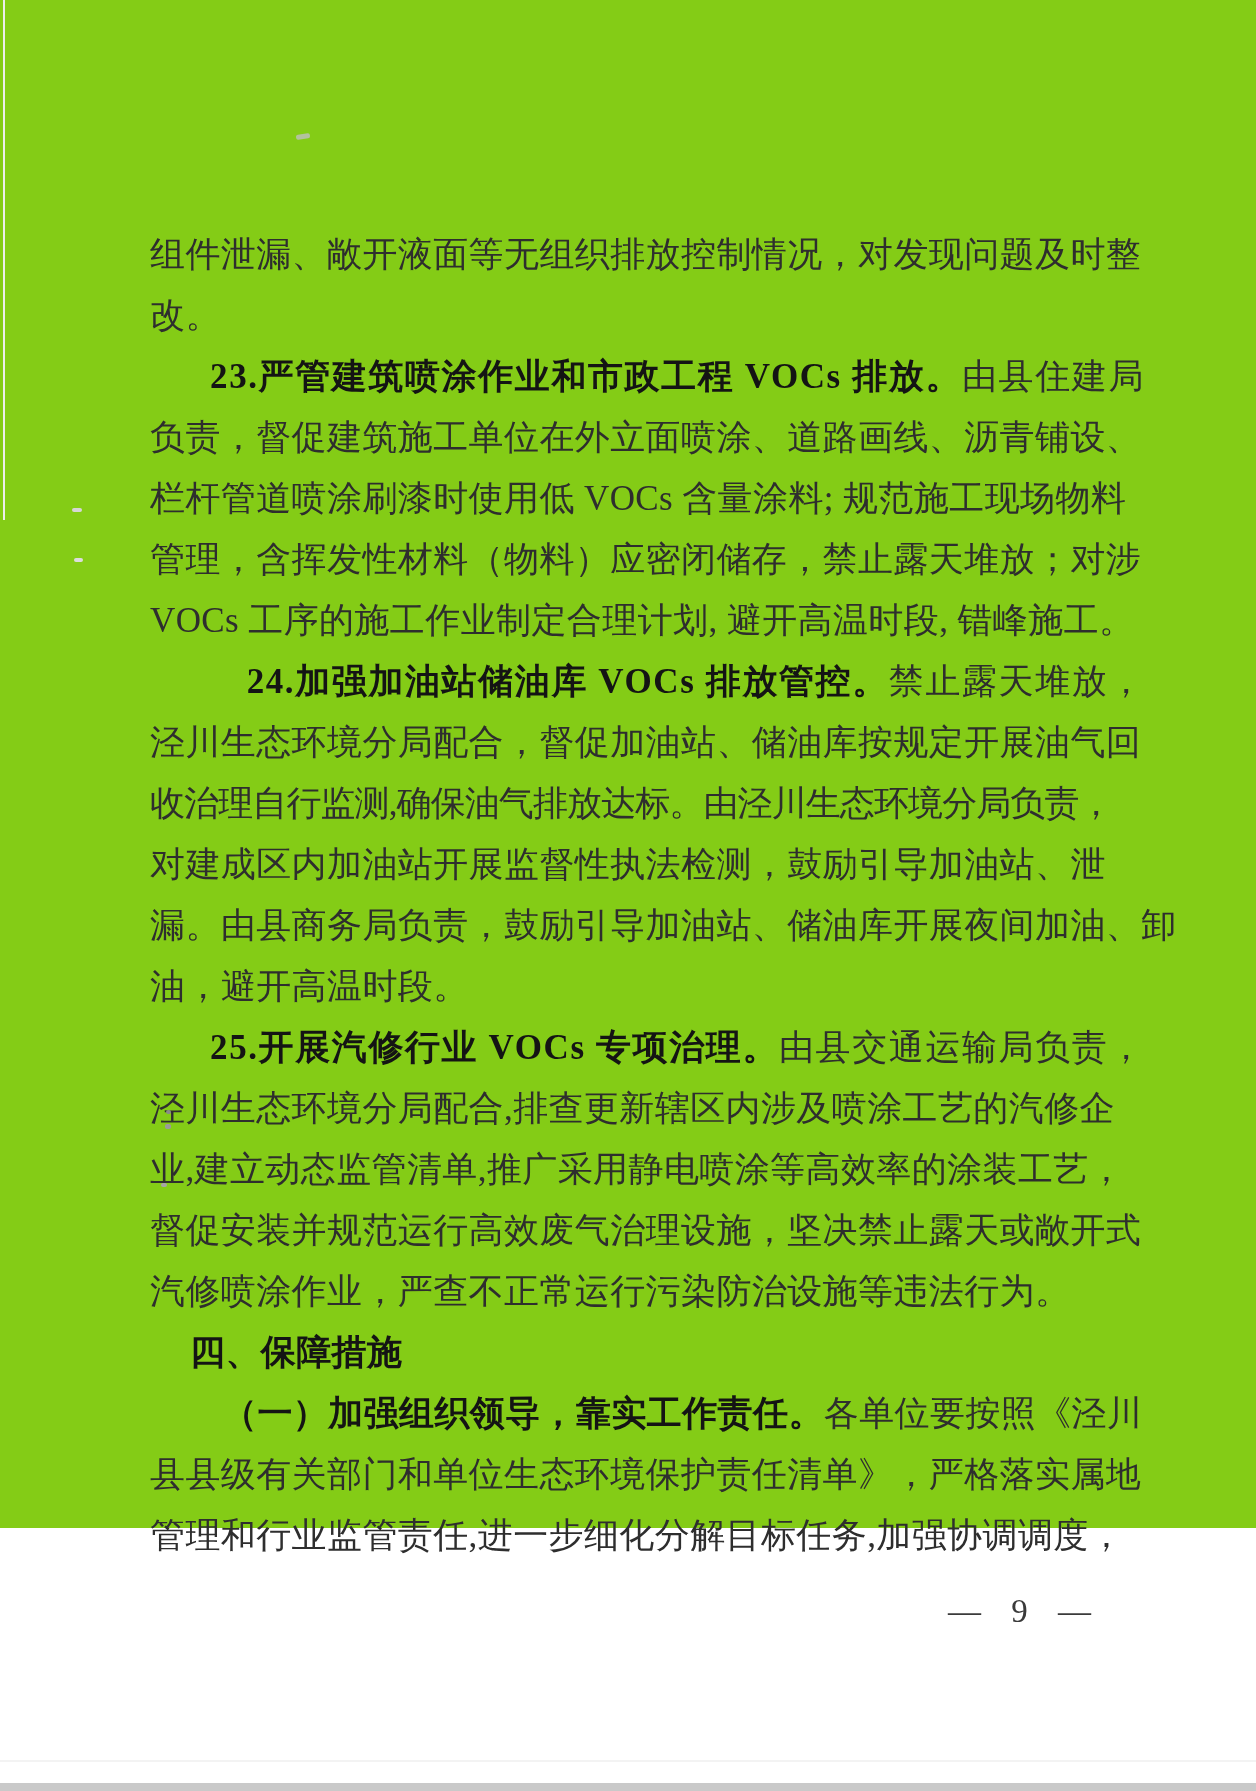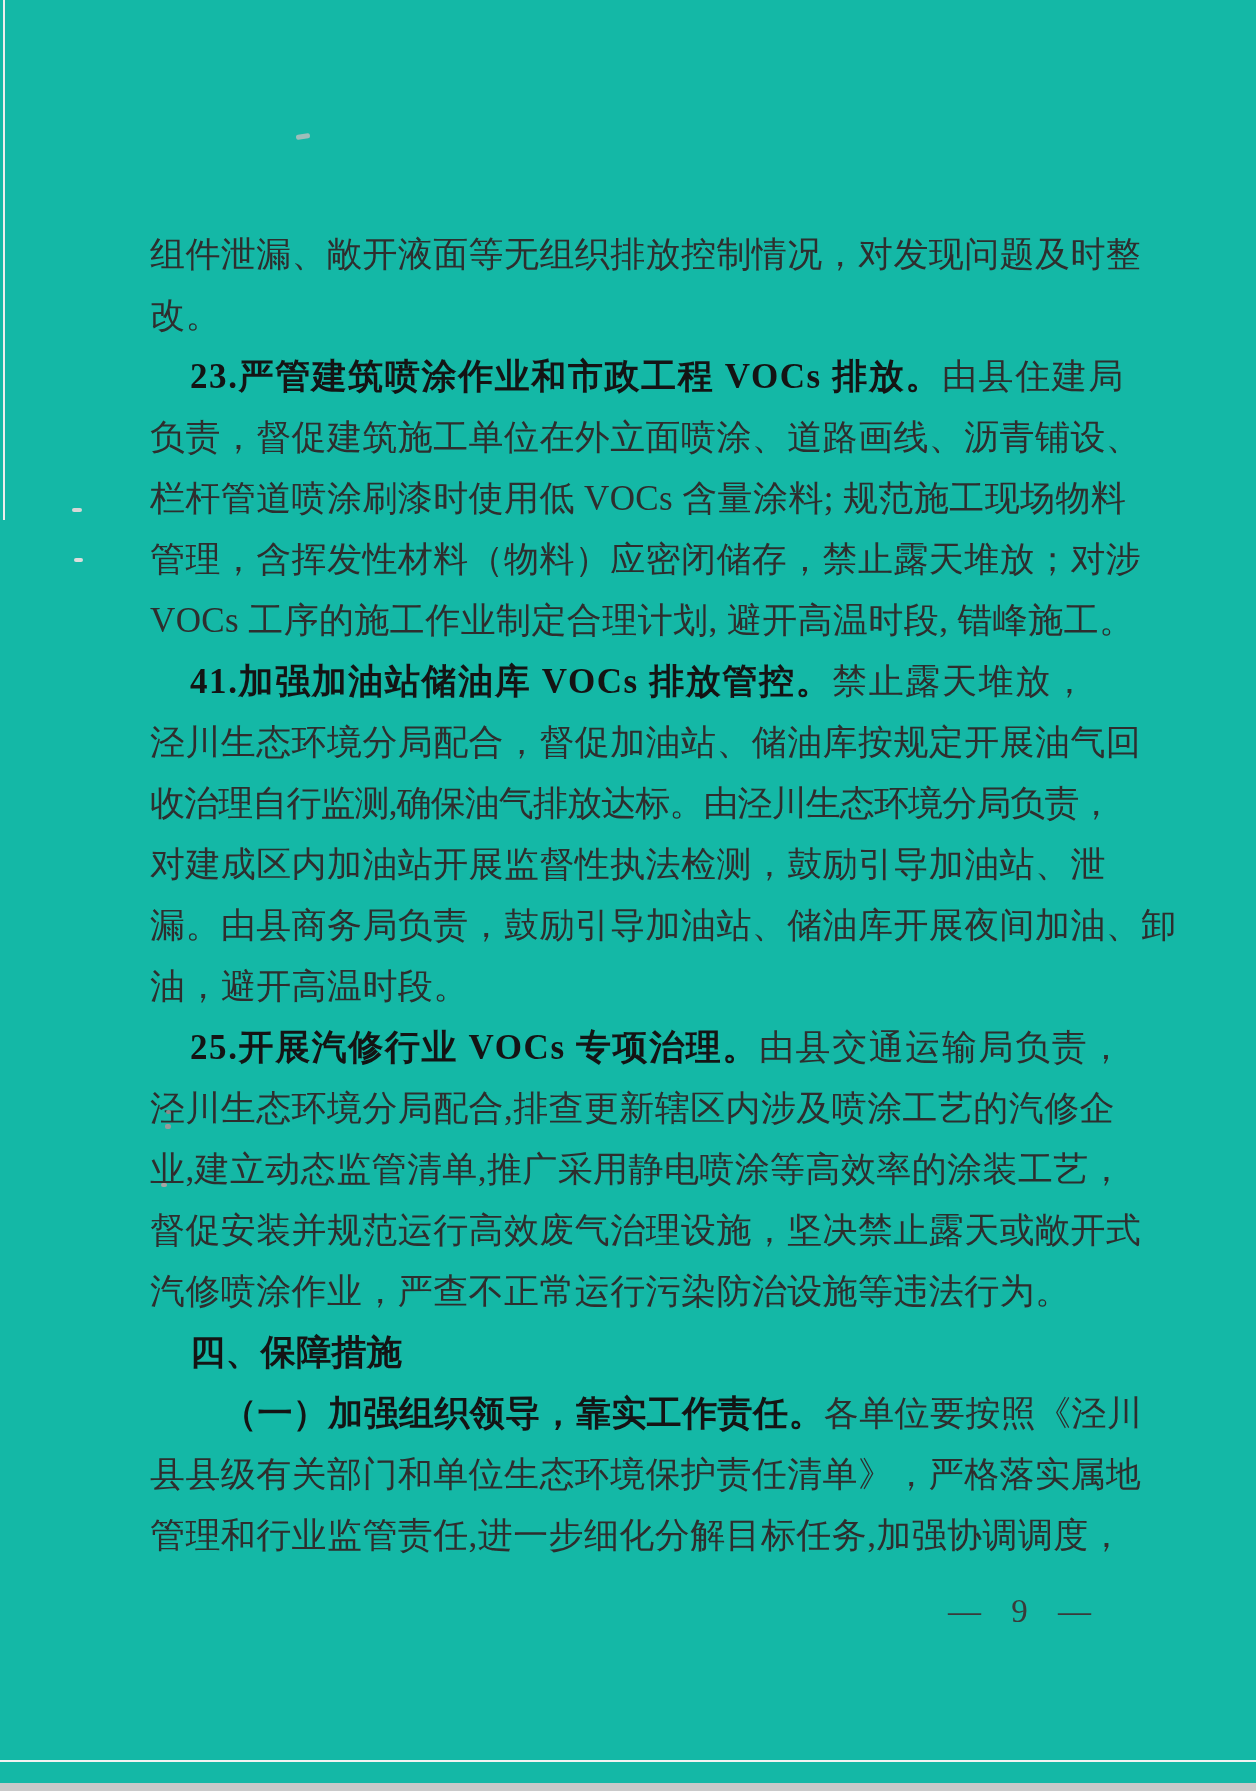--- a/index.html
+++ b/index.html
@@ -4,37 +4,37 @@
 <style>
   html,body { margin:0; padding:0; }
   body {
     width:1256px; height:1791px;
     background:#ffffff;
     font-family:"Liberation Serif","DejaVu Serif",serif;
     overflow:hidden;
   }
   .page {
     position:relative;
-    width:1256px; height:1791px;
-    background:#14b8a6;
+    width:1256px; height:1528px;
+    background:#84cc16;
   }
   .content {
     position:absolute;
     left:150px; top:224px;
     width:995px;
     font-size:35px;
     line-height:61px;
     color:#2e2e2e;
     letter-spacing:0.4px;
   }
   .line { white-space:pre; height:61px; }
   .line .b { font-weight:bold; color:#141414; }
   .ind1 { padding-left:40px; }   
   .ind2 { padding-left:72px; }   
-  .w { letter-spacing:1.6px; }   
+  .w { letter-spacing:1.6px;text-align:right; }   
   .t { letter-spacing:-0.9px; }  
   .page-number {
     position:absolute;
     left:948px; top:1593px;
     font-size:33px;
     color:#3a3a3a;
     letter-spacing:3px;
     word-spacing:16px;
     white-space:pre;
   }
@@ -59,21 +59,21 @@
 <div class="page">
 
   <div class="content">
     <div class="line"><span>组件泄漏、敞开液面等无组织排放控制情况，对发现问题及时整</span></div>
     <div class="line"><span>改。</span></div>
     <div class="line ind1 w"><span class="b">23.严管建筑喷涂作业和市政工程 VOCs 排放。</span><span>由县住建局</span></div>
     <div class="line"><span>负责，督促建筑施工单位在外立面喷涂、道路画线、沥青铺设、</span></div>
     <div class="line"><span>栏杆管道喷涂刷漆时使用低 VOCs 含量涂料; 规范施工现场物料</span></div>
     <div class="line"><span>管理，含挥发性材料（物料）应密闭储存，禁止露天堆放；对涉</span></div>
     <div class="line"><span>VOCs 工序的施工作业制定合理计划, 避开高温时段, 错峰施工。</span></div>
-    <div class="line ind1 w"><span class="b">41.加强加油站储油库 VOCs 排放管控。</span><span>禁止露天堆放，</span></div>
+    <div class="line ind1 w"><span class="b">24.加强加油站储油库 VOCs 排放管控。</span><span>禁止露天堆放，</span></div>
     <div class="line"><span>泾川生态环境分局配合，督促加油站、储油库按规定开展油气回</span></div>
     <div class="line t"><span>收治理自行监测,确保油气排放达标。由泾川生态环境分局负责，</span></div>
     <div class="line"><span>对建成区内加油站开展监督性执法检测，鼓励引导加油站、泄</span></div>
     <div class="line"><span>漏。由县商务局负责，鼓励引导加油站、储油库开展夜间加油、卸</span></div>
     <div class="line"><span>油，避开高温时段。</span></div>
     <div class="line ind1 w"><span class="b">25.开展汽修行业 VOCs 专项治理。</span><span>由县交通运输局负责，</span></div>
     <div class="line"><span>泾川生态环境分局配合,排查更新辖区内涉及喷涂工艺的汽修企</span></div>
     <div class="line"><span>业,建立动态监管清单,推广采用静电喷涂等高效率的涂装工艺，</span></div>
     <div class="line"><span>督促安装并规范运行高效废气治理设施，坚决禁止露天或敞开式</span></div>
     <div class="line"><span>汽修喷涂作业，严查不正常运行污染防治设施等违法行为。</span></div>

